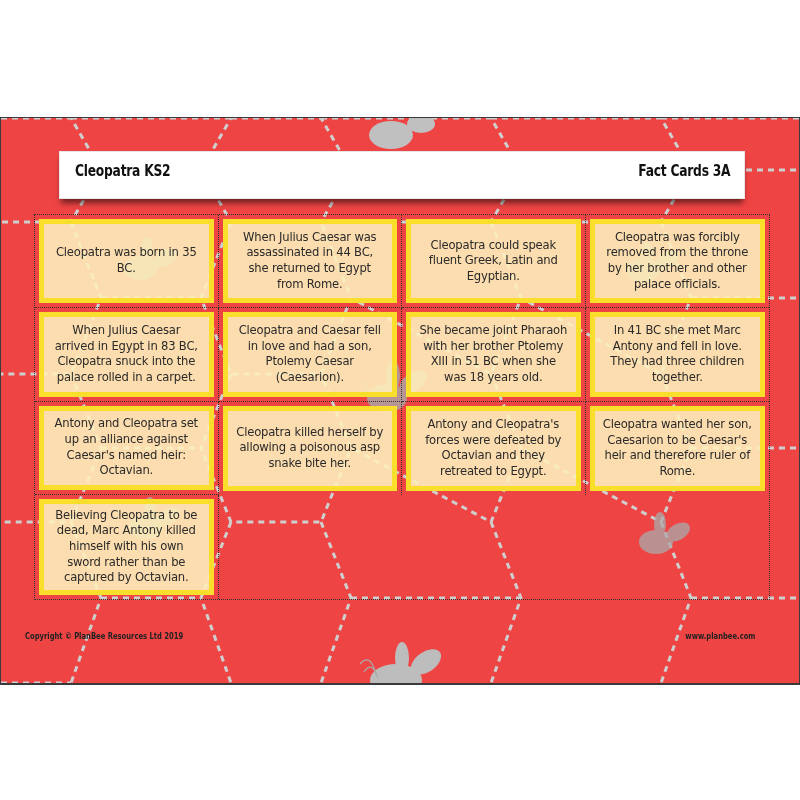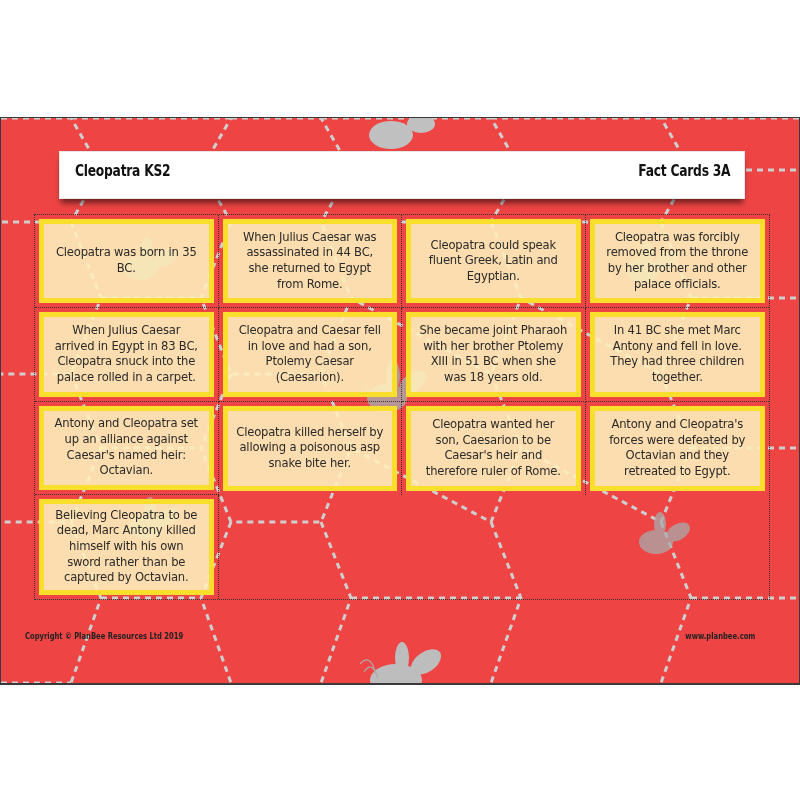--- a/index.html
+++ b/index.html
@@ -204,27 +204,27 @@
           <span class="card-text">Antony and Cleopatra set up an alliance against Caesar's named heir: Octavian.</span>
         </div>
       </div>
     <div class="cell">
         <div class="card">
           <span class="card-text">Cleopatra killed herself by allowing a poisonous asp snake bite her.</span>
         </div>
       </div>
     <div class="cell">
         <div class="card">
+          <span class="card-text">Antony and Cleopatra's forces were defeated by Octavian and they retreated to Egypt.</span>
+        </div>
+      </div>
+
+    <div class="cell">
+        <div class="card">
           <span class="card-text">Cleopatra wanted her son, Caesarion to be Caesar's heir and therefore ruler of Rome.</span>
-        </div>
-      </div>
-
-    <div class="cell">
-        <div class="card">
-          <span class="card-text">Antony and Cleopatra's forces were defeated by Octavian and they retreated to Egypt.</span>
         </div>
       </div>
     <div class="cell">
         <div class="card">
           <span class="card-text">Believing Cleopatra to be dead, Marc Antony killed himself with his own sword rather than be captured by Octavian.</span>
         </div>
       </div>
   </div>
 
   <span class="footer-left">Copyright © PlanBee Resources Ltd 2019</span>

